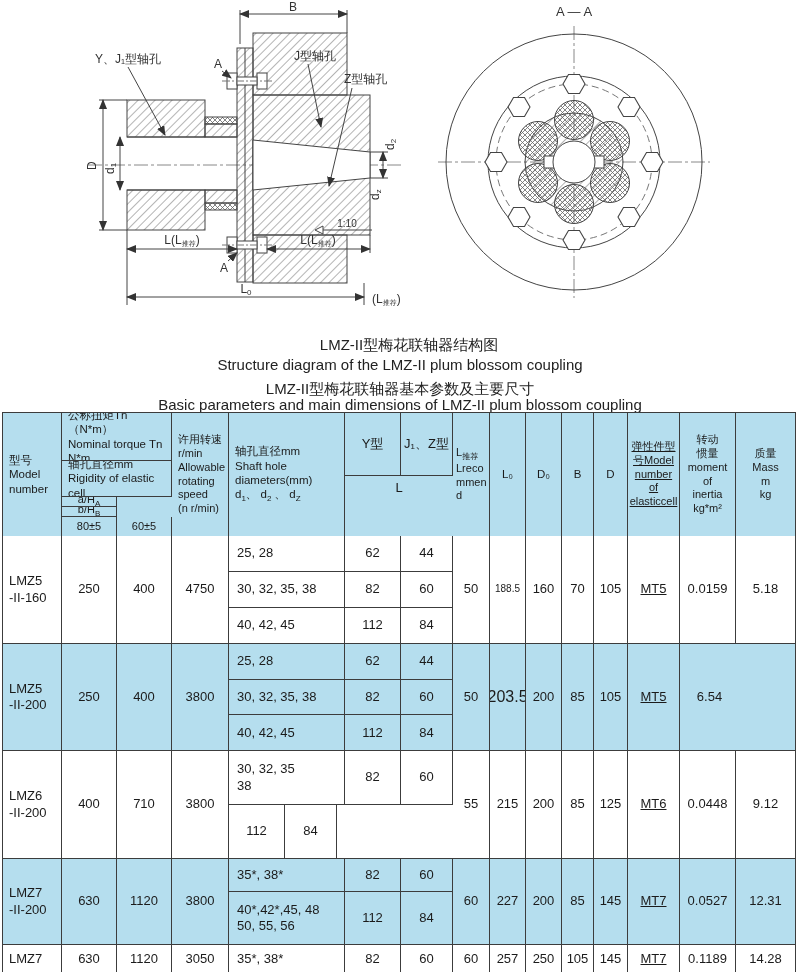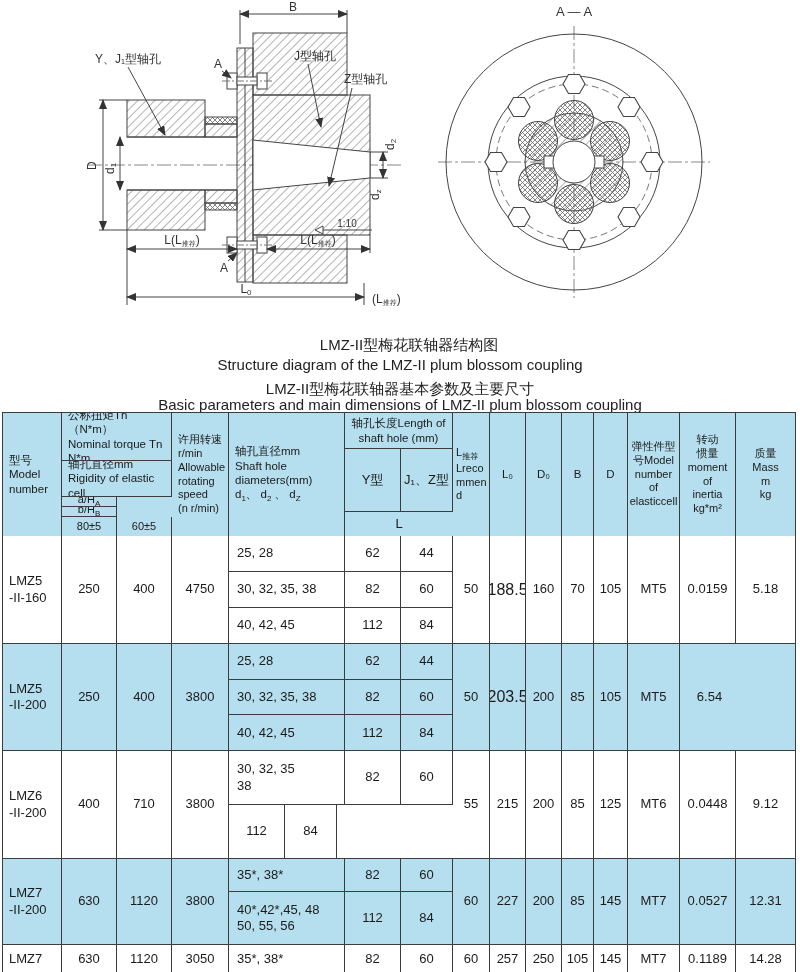--- a/index.html
+++ b/index.html
@@ -13,21 +13,21 @@
        box-sizing:border-box;font-size:13px;}
   .r{display:flex;}
   .cell{box-sizing:border-box;border-right:1px solid var(--bd);display:flex;flex-direction:column;
         justify-content:center;align-items:center;text-align:center;overflow:hidden;line-height:1.25;}
   .cell:last-child{border-right:none;}
   .hb{border-bottom:1px solid var(--bd);}
   .ln{display:block;}
   sub{font-size:8px;}
   .w1{width:59px;} .w2{width:55px;} .w3{width:55px;} .w4{width:57px;} .w5{width:116px;}
   .w6{width:56px;} .w7{width:52px;} .w8{width:37px;} .w9{width:36px;text-align:right;} .w10{width:36px;}
-  .w11{width:32px;} .w12{width:34px;} .w13{width:52px;} .w14{width:56px;} .w15{width:59px;}
+  .w11{width:32px;} .w12{width:34px;} .w13{width:52px;text-decoration:underline;} .w14{width:56px;} .w15{width:59px;}
   .left{align-items:flex-start;text-align:left;padding-left:6px;}
   .hsz{font-size:11.5px;}
   .hsm{font-size:11px;}
   
   .thead{height:123px;background:var(--blue);}
   .hgrp{display:flex;flex-direction:column;box-sizing:border-box;}
   .g23{width:110px;} .g67{width:108px;}
   .hrow{display:flex;flex:none;}
   .htorque{height:48px;} .hrig{height:36px;} .hab{height:20px;flex-direction:column;} .habv{height:19px;}
   .hlen{height:36px;} .hyjz{height:63px;} .hl{height:24px;}
@@ -219,24 +219,20 @@
           <span class="ln">speed</span>
           <span class="ln">(n r/min)</span>
       </div>
       <div class="cell w5 left hsz" style="height:123px">
         <span class="ln">轴孔直径mm</span>
           <span class="ln">Shaft hole</span>
           <span class="ln">diameters(mm)</span>
         <span class="ln"><span>d</span><sub>1</sub><span>、 d</span><sub>2</sub><span> 、 d</span><sub>Z</sub></span>
       </div>
       <div class="hgrp g67">
-        <div class="cell hsz hb hlen" style="width:108px">
-          <span class="ln">轴孔长度Length of</span>
-            <span class="ln">shaft hole (mm)</span>
-        </div>
         <div class="hrow hyjz">
           <div class="cell hy hb">Y型</div>
           <div class="cell hjz hb" style="border-right:1px solid var(--bd)">J₁、Z型</div>
         </div>
         <div class="cell hl" style="width:108px">L</div>
       </div>
       <div class="cell w8 left hsm" style="height:123px;padding-left:3px">
         <span class="ln"><span>L</span><sub>推荐</sub></span>
         <span class="ln" style="word-break:break-all">Lrecommend</span>
       </div>
@@ -292,21 +288,21 @@
         </div>
         <div class="subrow">
           <div class="cell dia">
               <span class="ln">40, 42, 45</span>
             </div>
           <div class="cell w6">112</div>
           <div class="cell w7" style="border-right:1px solid var(--bd)">84</div>
         </div>
       </div>
       <div class="cell w8">50</div>
-      <div class="cell w9" style="font-size:16px">188.5</div>
+      <div class="cell w9" style="font-size:10px">188.5</div>
       <div class="cell w10">160</div>
       <div class="cell w11">70</div>
       <div class="cell w12">105</div>
       <div class="cell w13">MT5</div>
       <div class="cell w14">0.0159</div>
       <div class="cell w15">5.18</div>
     </div>
 
     <div class="r grp blue" style="height:106px">
       <div class="cell w1 model">

